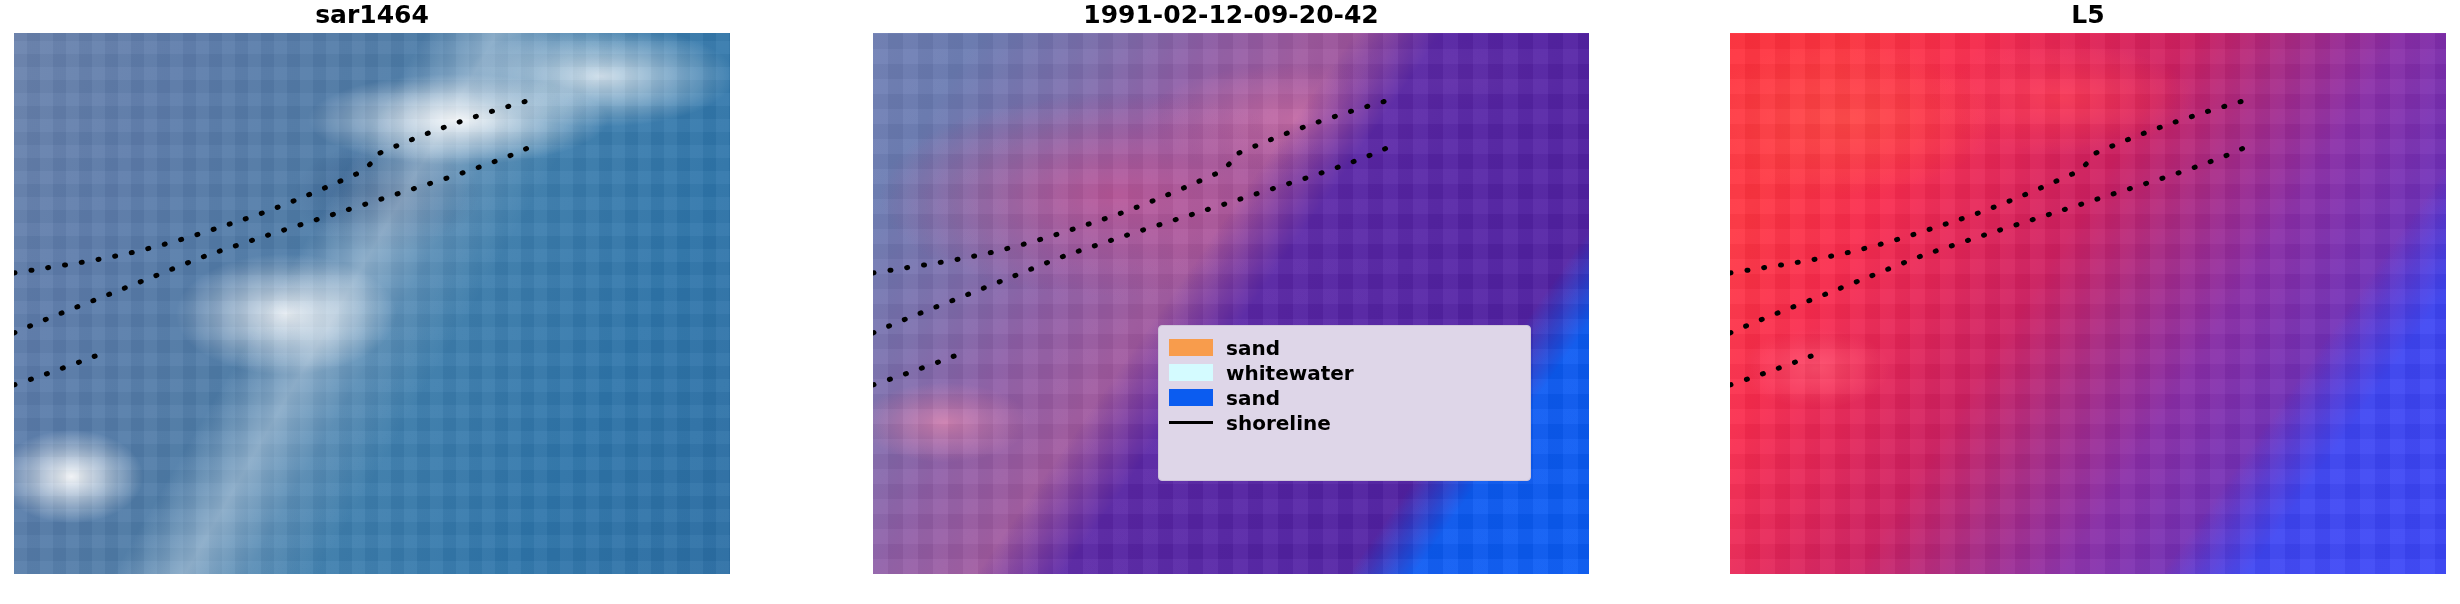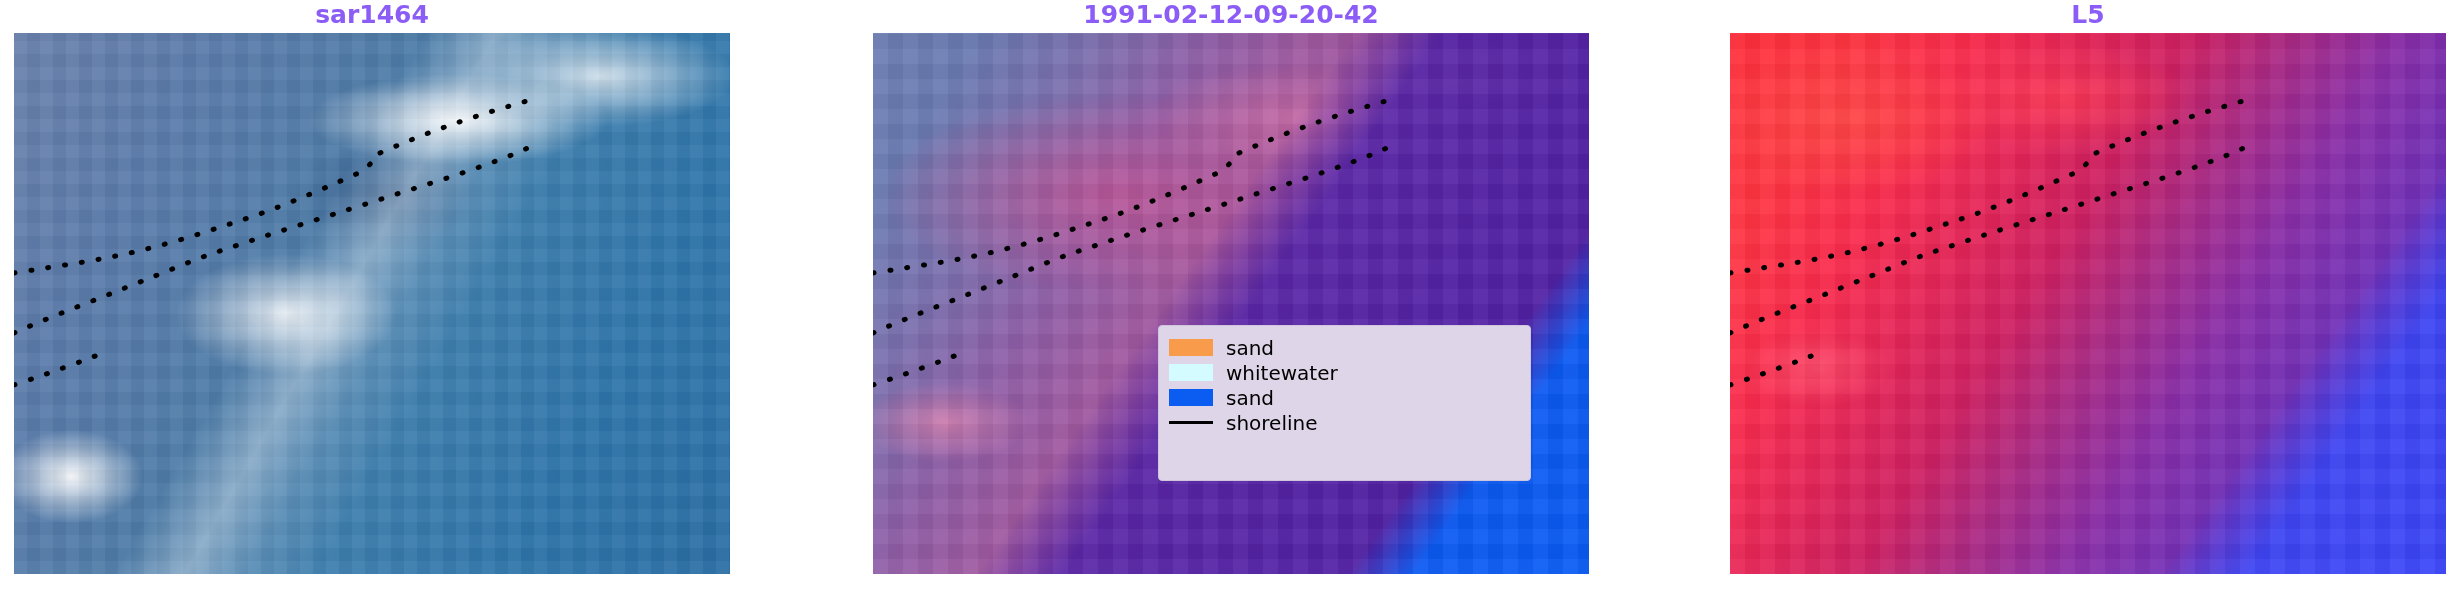--- a/index.html
+++ b/index.html
@@ -3,21 +3,21 @@
 <meta charset="utf-8">
 <style>
   html,body{margin:0;padding:0;background:#ffffff;}
   body{width:2460px;height:604px;font-family:"DejaVu Sans",sans-serif;overflow:hidden;position:relative;}
 
   .figure{position:absolute;left:0;top:0;width:2460px;height:604px;background:#fff;}
 
   .panel{position:absolute;}
   .panel-title{
     position:absolute;left:0;right:0;top:0;height:30px;
-    text-align:center;font-weight:bold;font-size:25px;color:#8b5cf6;
+    text-align:center;font-weight:bold;font-size:25px;color:#000000;
     font-family:"DejaVu Sans",sans-serif;line-height:30px;white-space:nowrap;
   }
   .axes{position:absolute;overflow:hidden;}
 
   
   .raster{position:absolute;left:0;top:0;width:100%;height:100%;}
 
   
   .p1-base{
     background:
@@ -106,21 +106,21 @@
     border-radius:4px;
     padding:9px 12px 9px 10px;
     box-sizing:border-box;
   }
   .legend-row{display:flex;align-items:center;height:25px;}
   .swatch{width:44px;height:17px;margin-right:13px;flex:0 0 44px;}
   .swatch-line{width:44px;height:17px;margin-right:13px;flex:0 0 44px;position:relative;}
   .swatch-line::before{
     content:"";position:absolute;left:0;right:0;top:50%;height:3px;margin-top:-1.5px;background:#000;
   }
-  .legend-label{font-size:20px;color:#000;white-space:nowrap;font-family:"DejaVu Sans",sans-serif;}
+  .legend-label{font-size:20px;color:#000;white-space:nowrap;font-family:"DejaVu Sans",sans-serif;font-weight:bold;}
 </style>
 </head>
 <body>
 
 <div class="figure">
 
   <div class="panel" style="left:14px;top:0;width:716px;height:574px;">
     <div class="panel-title">sar1464</div>
     <div class="axes" style="left:0;top:33px;width:716px;height:541px;">
       <div class="raster p1-base"></div>

